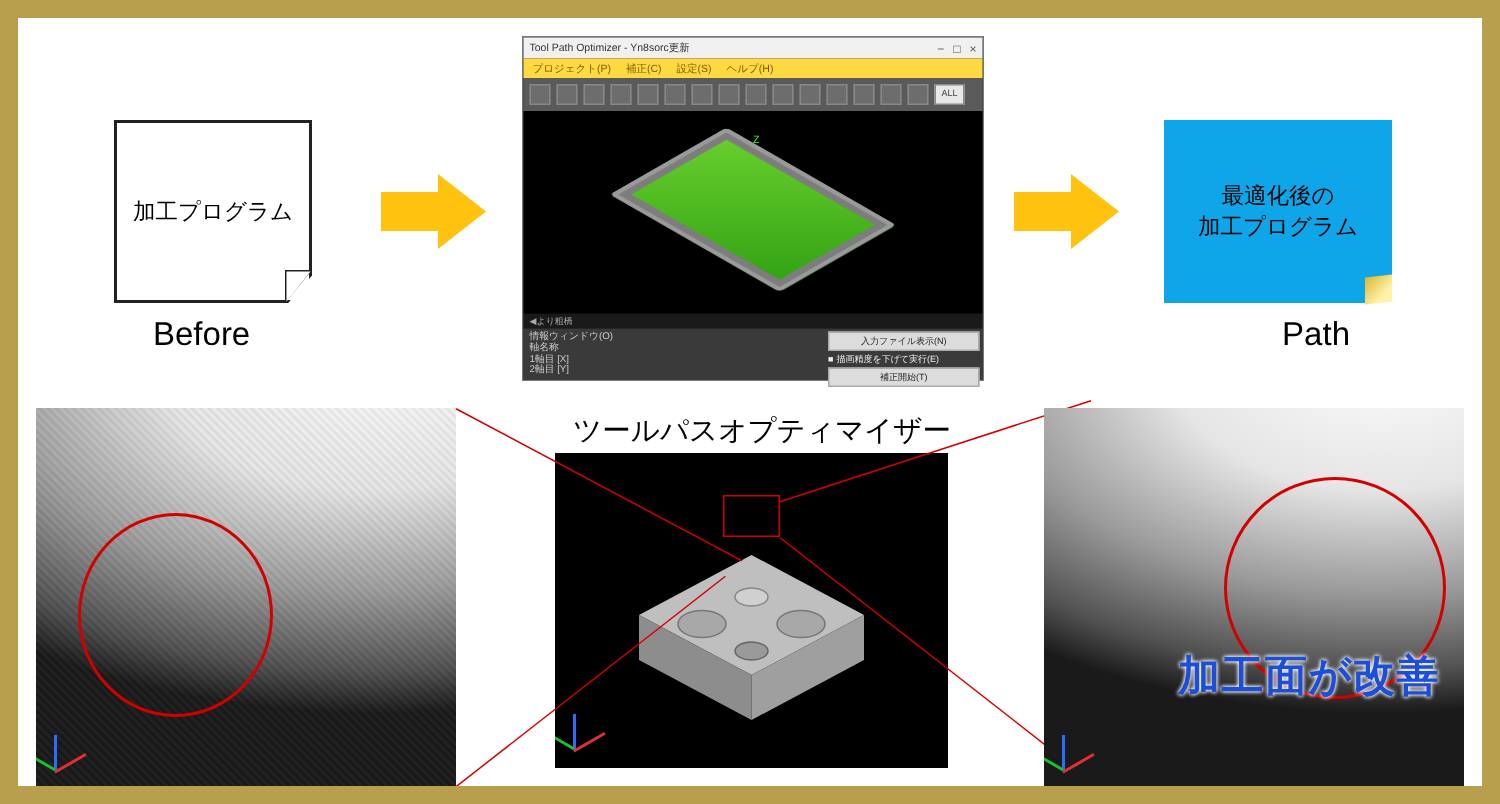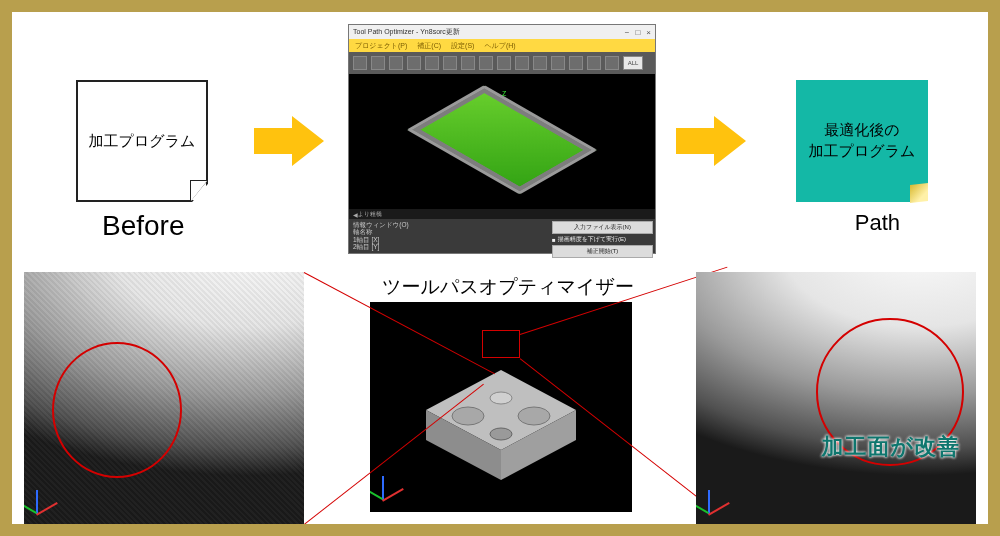--- a/index.html
+++ b/index.html
@@ -30,35 +30,34 @@
     border-right: 18px solid transparent;
     border-top: 22px solid #222;
   }
   .paper-fold::after{
     content:""; position:absolute; left:1px; top:-21px;
     border-right:16px solid transparent; border-top:20px solid #fff;
   }
 
   .sticky-note {
     position: absolute; right: 60px; top: 68px;
-    width: 132px; height: 122px;
-    background: #14b8a6;
+    width: 152px; height: 122px;
+    background: #0ea5e9;
     display: flex; align-items: center; justify-content: center;
     font-size: 15px; text-align: center; line-height:1.4;
     filter: drop-shadow(2px 3px 3px rgba(0,0,0,.25));
     clip-path: polygon(0 0, 100% 0, 100% 85%, 88% 100%, 0 100%);
-    font-family: Liberation Serif, serif;
   }
   .sticky-fold {
     position:absolute; right:60px; top:172px; width:18px; height:18px;
     background: linear-gradient(135deg,#d8b930 0%,#fff1a8 70%);
     transform: skew(0deg,-6deg);
   }
 
-  .caption-before { position:absolute; left:90px; top:198px; font-size:28px; }
+  .caption-before { position:absolute; left:90px; top:198px; font-size:22px; }
   .caption-after  { position:absolute; right:88px; top:198px; font-size:22px; }
 
   
   .arrow {
     position:absolute; width:70px; height:50px;
   }
   .arrow svg { width:100%; height:100%; }
   .arrow-left  { left:242px; top:104px; }
   .arrow-right { left:664px; top:104px; }
 
@@ -120,22 +119,22 @@
   .corner-axes .zx{ background:#2e6bff; transform:rotate(0deg);}
   .corner-axes .yx{ background:#19c22c; transform:rotate(-60deg);}
   .corner-axes .xx{ background:#e03030; transform:rotate(60deg);}
   .red-circle {
     position:absolute; border:2px solid #d40000; border-radius:50%;
   }
   .red-circle.l { left:28px; top:70px; width:130px; height:136px; }
   .red-circle.r { left:120px; top:46px; width:148px; height:148px; }
 
   .improve-label{
-    position:absolute; right:28px; top:420px; font-size:22px; font-weight:700;
-    color:#0f766e; letter-spacing:1px;
+    position:absolute; right:28px; top:420px; font-size:28px; font-weight:700;
+    color:#1d4ed8; letter-spacing:1px;
     text-shadow:0 0 3px #fff,0 0 3px #fff;
   }
 
   
   .iso-model {
     position:absolute; left:50%; top:54%; transform:translate(-50%,-50%);
     width:190px; height:150px;
   }
   .iso-model svg{width:100%;height:100%;}
   .center-axes { position:absolute; left:8px; bottom:8px; width:40px; height:40px;}

